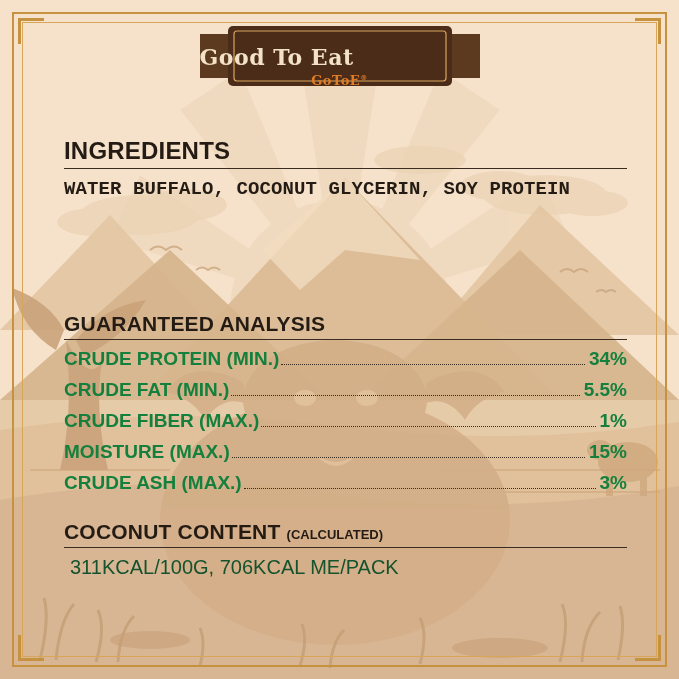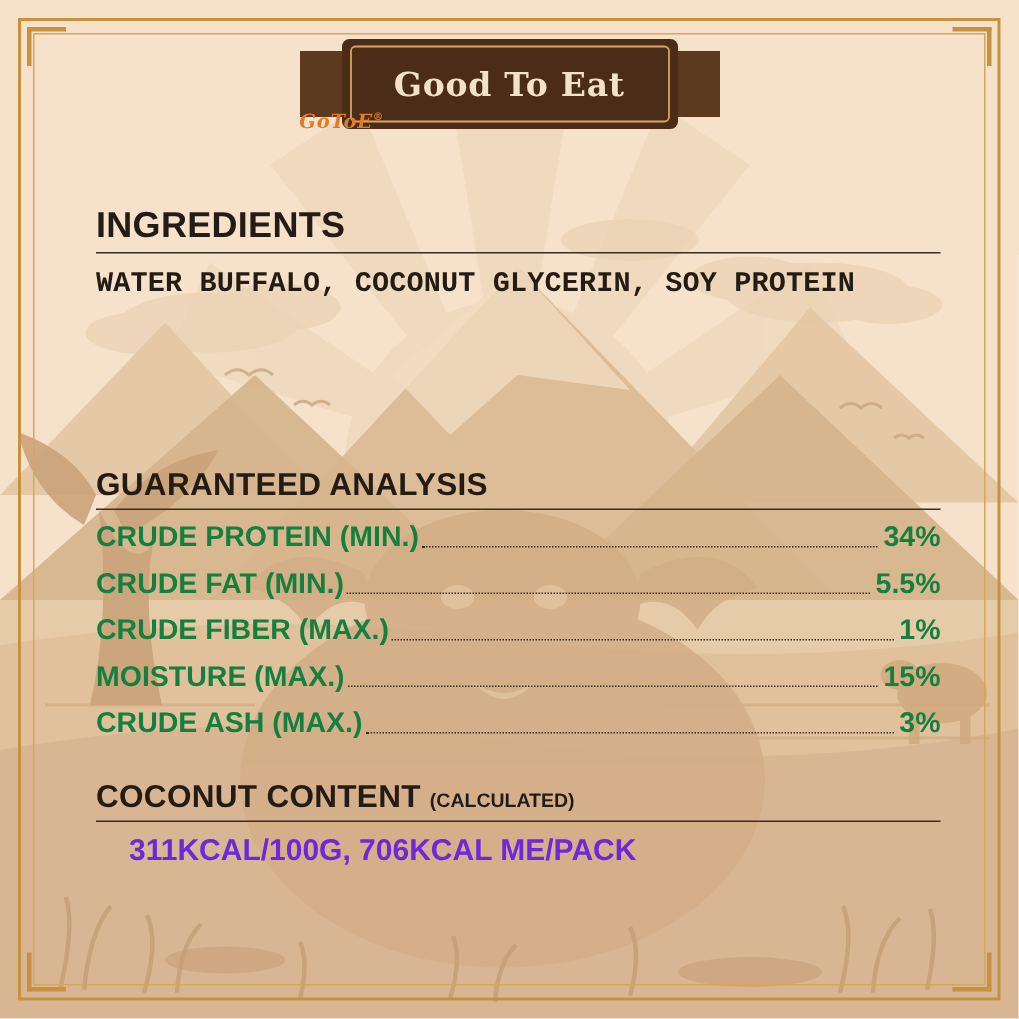--- a/index.html
+++ b/index.html
@@ -64,41 +64,40 @@
     height: 80px;
     z-index: 5;
     text-align: center;
   }
   .banner-svg { position: absolute; inset: 0; }
   .brand-title {
     position: absolute;
     top: 28px;
     left: 0;
     width: 100%;
-    text-align: center;
+    text-align: left;
     font-family: "DejaVu Serif", serif;
     font-weight: bold;
     font-size: 22px;
     color: #f3e2c7;
     letter-spacing: 0.5px;
     z-index: 2;
   }
   .brand-mark {
     position: absolute;
     top: 57px;
     left: 0;
     width: 100%;
-    text-align: left;
+    text-align: center;
     font-family: "DejaVu Serif", serif;
     font-weight: bold;
     font-size: 13px;
     color: #e07b27;
     letter-spacing: 0.5px;
     z-index: 2;
-    font-style: italic;
   }
   .brand-mark sup { font-size: 7px; color: #e07b27; }
 
   
   .content {
     position: absolute;
     left: 64px;
     right: 52px;
     top: 118px;
     z-index: 4;
@@ -153,25 +152,24 @@
     flex: 1 1 auto;
     border-bottom: 1.5px dotted #3a2d20;
     margin: 0 2px 5px 2px;
     min-width: 8px;
   }
   .ga-value { white-space: nowrap; padding-left: 2px; }
 
   .cal-block { margin-top: 26px; }
   .cal-value {
     font-family: "Liberation Sans", sans-serif;
-    font-weight: bold;
+    font-weight: normal;
     font-size: 20px;
-    color: #6d28d9;
+    color: #14532d;
     padding-left: 6px;
-    margin-left: 16px;
   }
 </style>
 </head>
 <body>
 
 <div id="label">
 
   <svg class="bg-scene" viewBox="0 0 679 679" preserveAspectRatio="none" xmlns="http://www.w3.org/2000/svg">
     <rect x="0" y="0" width="679" height="679" fill="#f6e2cb"></rect>
 

